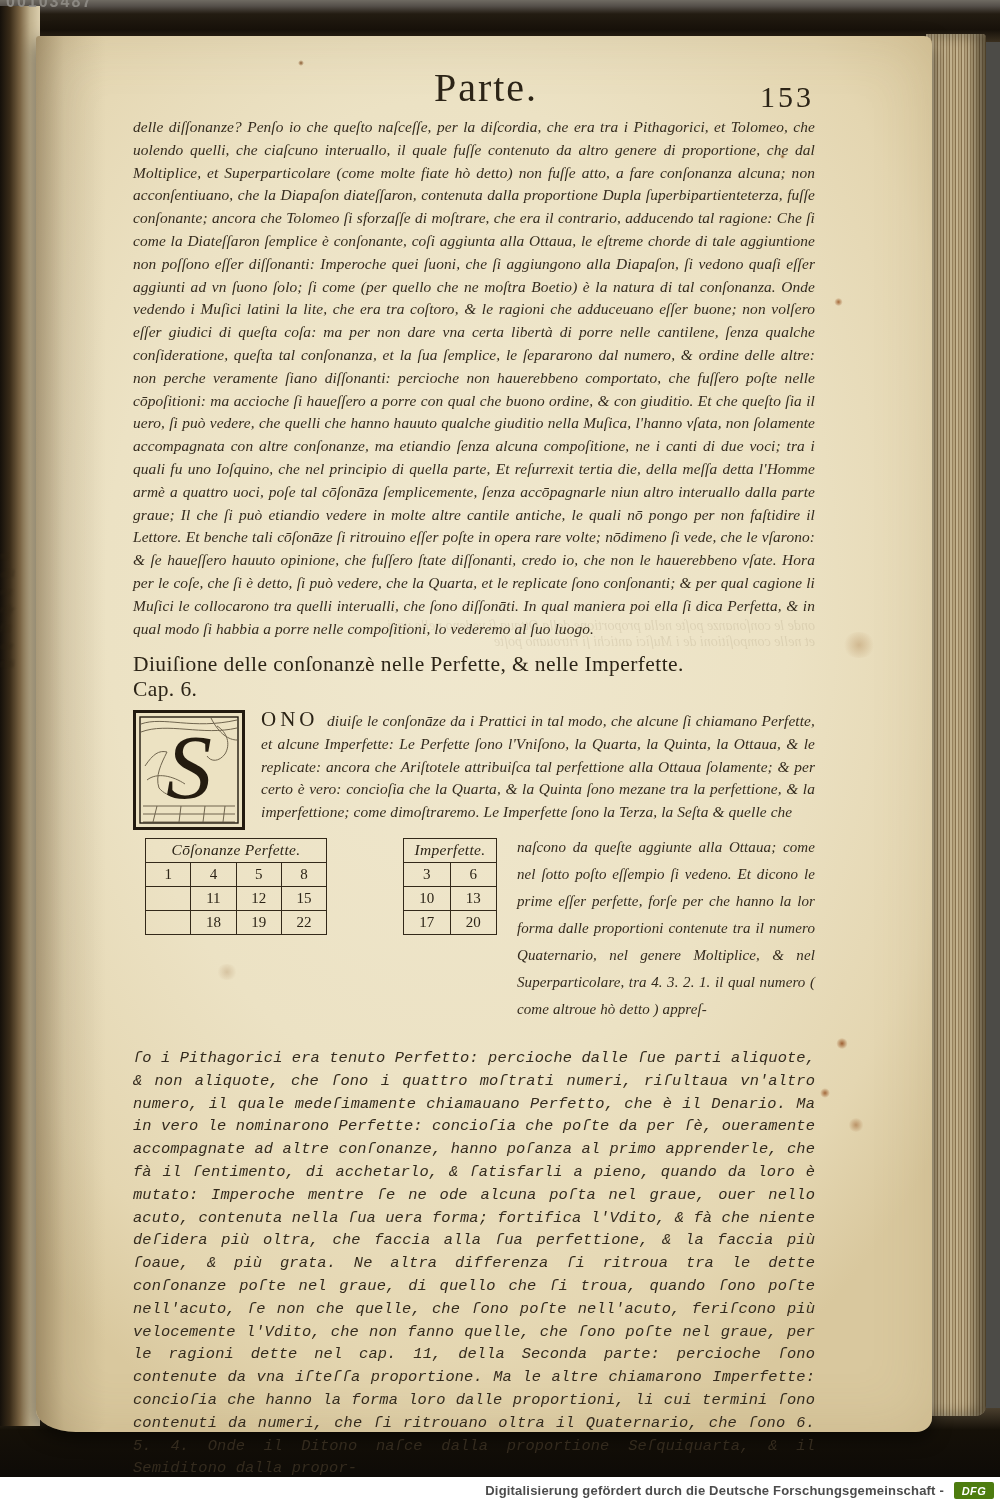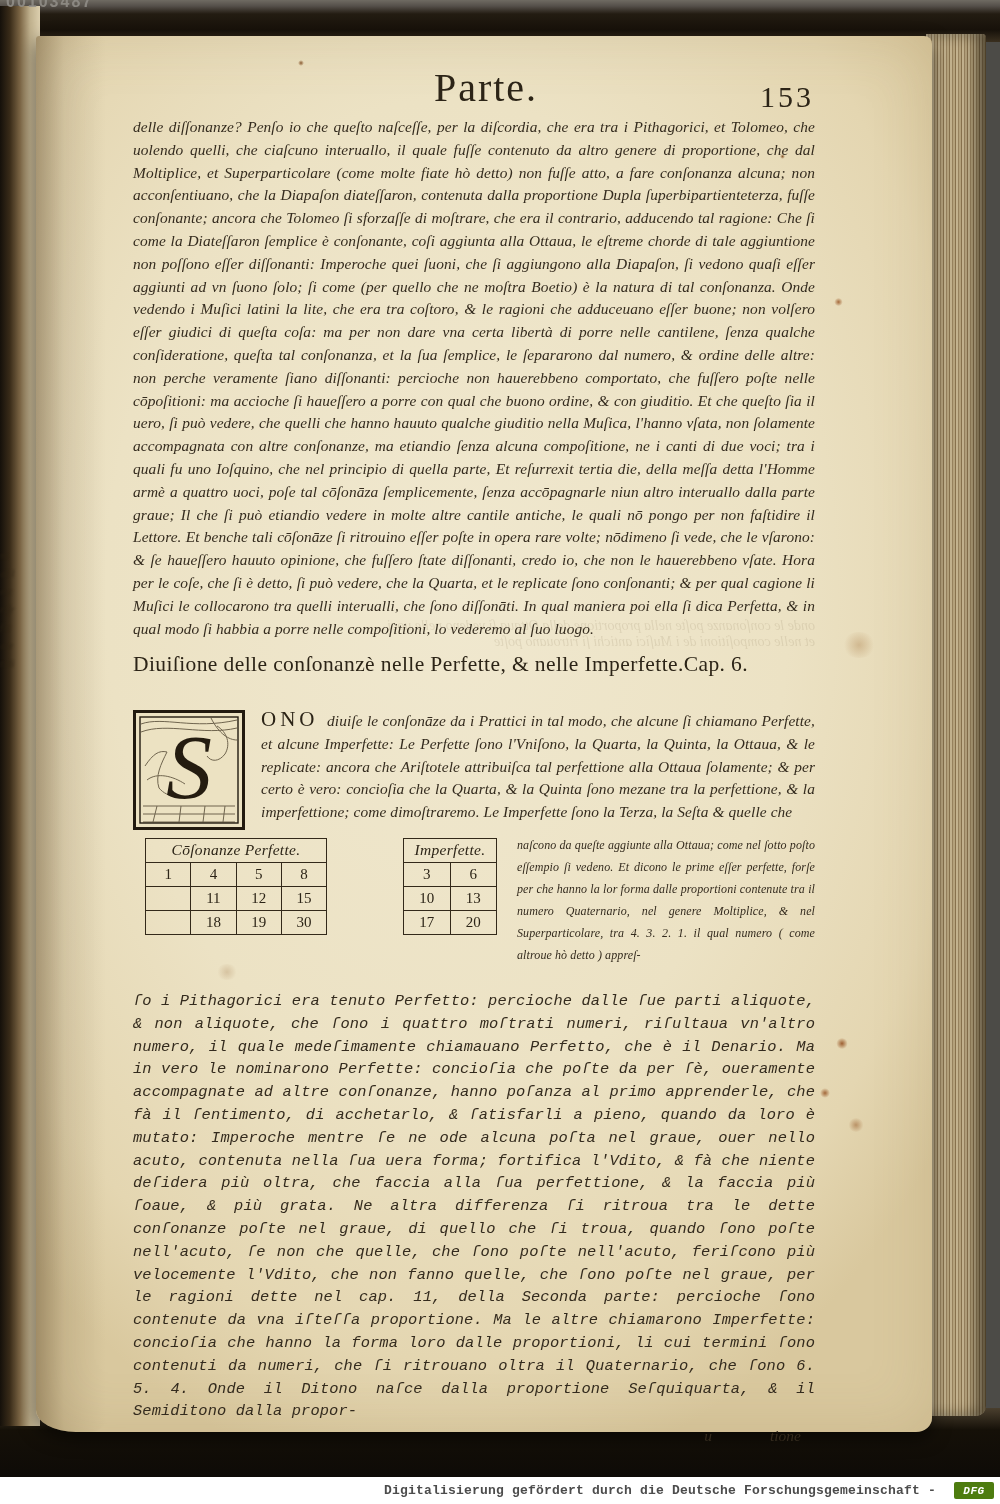--- a/index.html
+++ b/index.html
@@ -62,22 +62,22 @@
     font-size:30px; letter-spacing:3px; color:#2c2417;
   }
   .text-col { position:absolute; left:97px; width:682px; }
   .body-text {
     font-style:italic; font-size:15.4px; line-height:22.8px;
     text-align:justify; color:#342b1e;
     letter-spacing:.1px;
   }
   #para1 { top:80px; }
   #chapter-heading {
-    top:616px; display:flex; justify-content:flex-start; align-items:baseline;
-    font-size:21.5px; color:#2c2417; letter-spacing:.4px;
+    top:616px; display:flex; justify-content:flex-end; align-items:baseline;
+    font-size:21.5px; color:#2c2417; letter-spacing:.4px;flex-direction:column;
   }
   #chapter-block { top:672px; }
   .initial-box { float:left; width:112px; height:120px; margin:2px 16px 4px 0; }
   .opening-word {
     font-style:normal; font-size:21px; letter-spacing:4px; color:#2c2417;
   }
   .example-row { display:flex; clear:left; margin-top:9px; }
   .tables-wrap { width:372px; flex:none; padding-left:12px; padding-top:4px; display:flex; }
   table.cons { border-collapse:collapse; font-size:15px; color:#2c2417; height:88px; }
   table.cons th {
@@ -85,39 +85,39 @@
     border:1.4px solid #33291a; border-top:1.4px solid #33291a;
     padding:2px 6px 3px; text-align:center; letter-spacing:.3px;
   }
   table.cons td {
     border:1.4px solid #33291a; text-align:center; padding:1px 4px 2px;
     font-size:15px; min-width:40px; height:24px;
   }
   #tbl-perfette { width:182px; margin-right:76px; }
   #tbl-imperfette { width:94px;padding-left:16px; }
   .beside-text { flex:1; padding-left:12px; }
-  .beside-text .body-text { line-height:22px; font-size:12px; }
+  .beside-text .body-text { line-height:27px; font-size:15px; }
   #segC { margin-top:24px;font-family:Liberation Mono, monospace; }
   .catchline {
     display:flex; justify-content:flex-end; gap:58px; margin-top:4px;
     font-style:italic; font-size:15.5px; padding-right:14px; color:#342b1e;
   }
   
   .ghost {
     position:absolute; left:97px; width:682px;
     font-style:italic; font-size:14px; color:#7a6848;
     transform:scaleX(-1); opacity:.14; filter:blur(.7px);
     white-space:nowrap; overflow:hidden;
   }
   
   .footer-bar {
     position:absolute; left:0; bottom:0; width:1000px; height:27px; z-index:6;
     background:#ffffff; display:flex; align-items:center; justify-content:flex-end;
-    padding-right:6px; gap:18px;
-    font-family:Liberation Mono, monospace;
+    padding-right:6px; gap:10px;
+    font-family:Liberation Sans, sans-serif;
     padding-left:20px;
   }
   .footer-text { font-size:13px; font-weight:bold; color:#4c4c4c; letter-spacing:.2px; }
   .dfg-logo {
     display:inline-flex; align-items:center; justify-content:center;
     width:40px; height:17px; background:#4d7c0f; border-radius:2px;
     color:#fff; font-size:11px; font-weight:bold; font-style:italic; letter-spacing:.5px;
   }
 </style>
 </head>
@@ -196,21 +196,21 @@
               <tr>
                 <td></td>
                 <td>11</td>
                 <td>12</td>
                 <td>15</td>
               </tr>
               <tr>
                 <td></td>
                 <td>18</td>
                 <td>19</td>
-                <td>30</td>
+                <td>22</td>
               </tr>
             </tbody>
         </table>
         <table class="cons" id="tbl-imperfette">
           <thead>
               <tr>
                 <th colspan="2">Imperfette.</th>
               </tr>
             </thead>
           <tbody>

